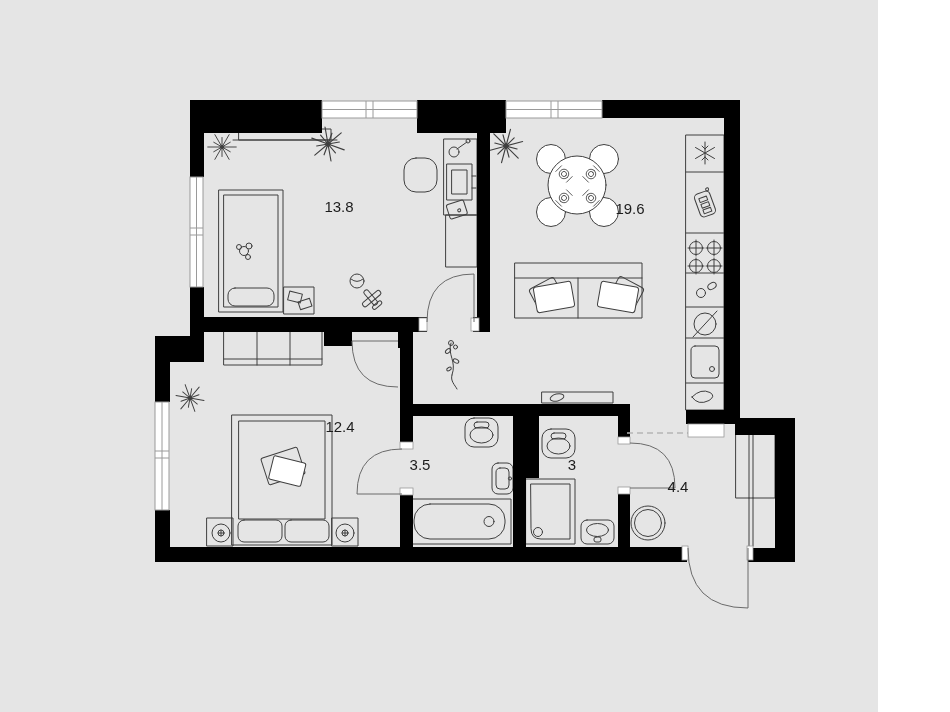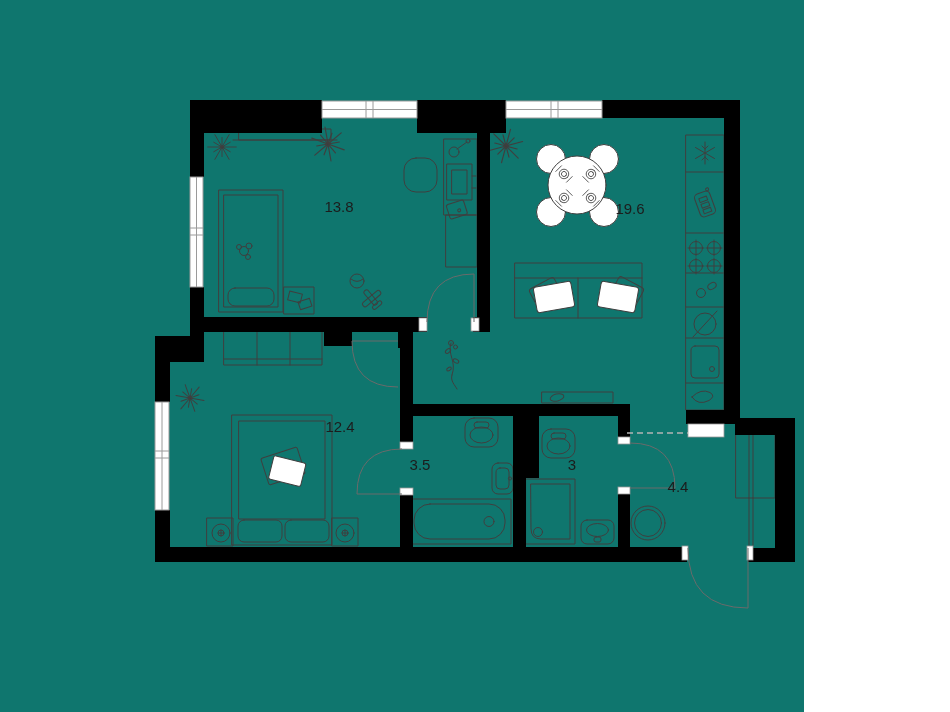--- a/index.html
+++ b/index.html
@@ -1,16 +1,16 @@
 <!DOCTYPE html>
 <html><head>
 <meta charset="utf-8">
 <style>
   html,body{margin:0;padding:0;background:#ffffff;}
-  .page{position:relative;width:804px;height:712px;background:#0f766e;overflow:hidden;
+  .page{position:relative;width:878px;height:712px;background:#e5e5e5;overflow:hidden;
         font-family:"Liberation Sans",sans-serif;}
   svg{position:absolute;left:0;top:0;}
   .fur{fill:none;stroke:#3f3f3f;stroke-width:1;stroke-linecap:round;stroke-linejoin:round;}
   .furf{fill:#ffffff;stroke:#3f3f3f;stroke-width:1;}
   .wallg rect, .wallg polygon{fill:#000000;stroke:none;}
   .win{fill:#ffffff;stroke:#9a9a9a;stroke-width:1;}
   .winl{fill:none;stroke:#9a9a9a;stroke-width:1;}
   .door{fill:none;stroke:#6a6a6a;stroke-width:1;}
   .jamb{fill:#ffffff;stroke:#9a9a9a;stroke-width:.8;}
   .dash{fill:none;stroke:#b5b5b5;stroke-width:1.5;stroke-dasharray:6 4;}

